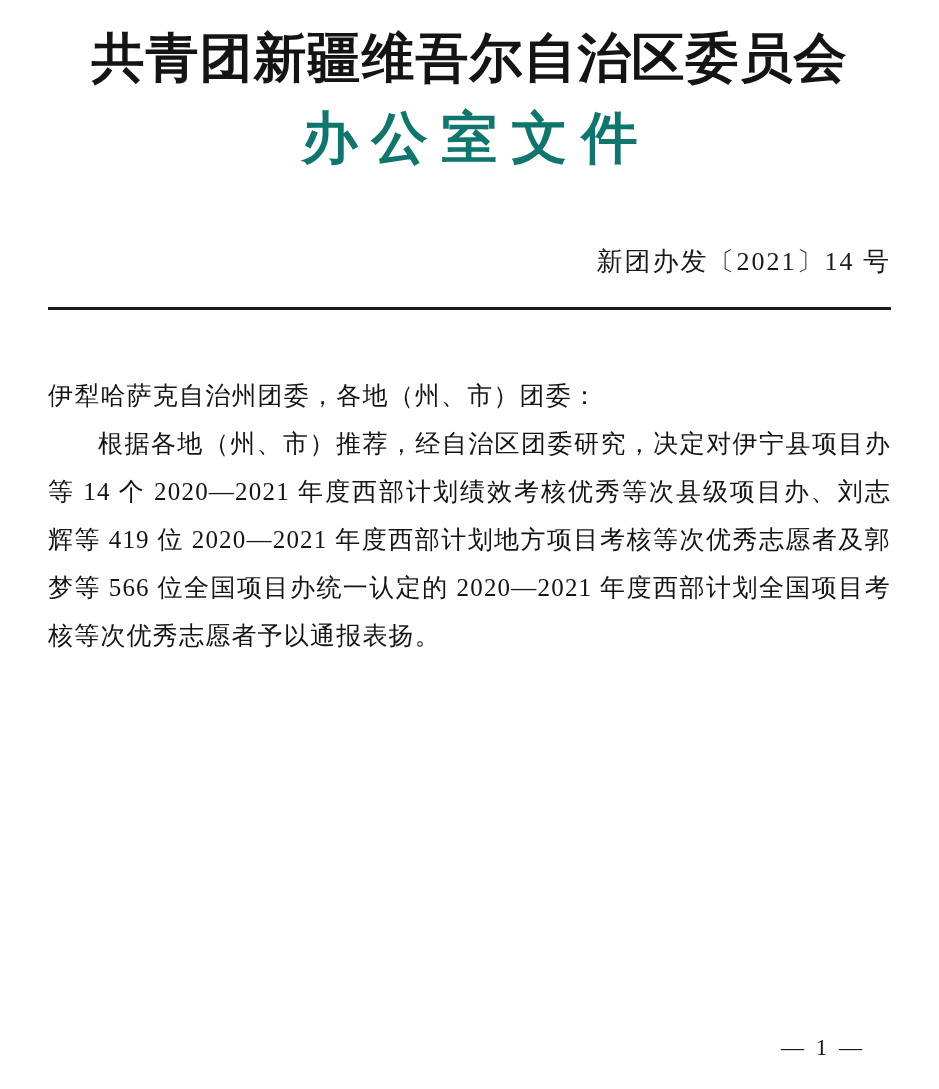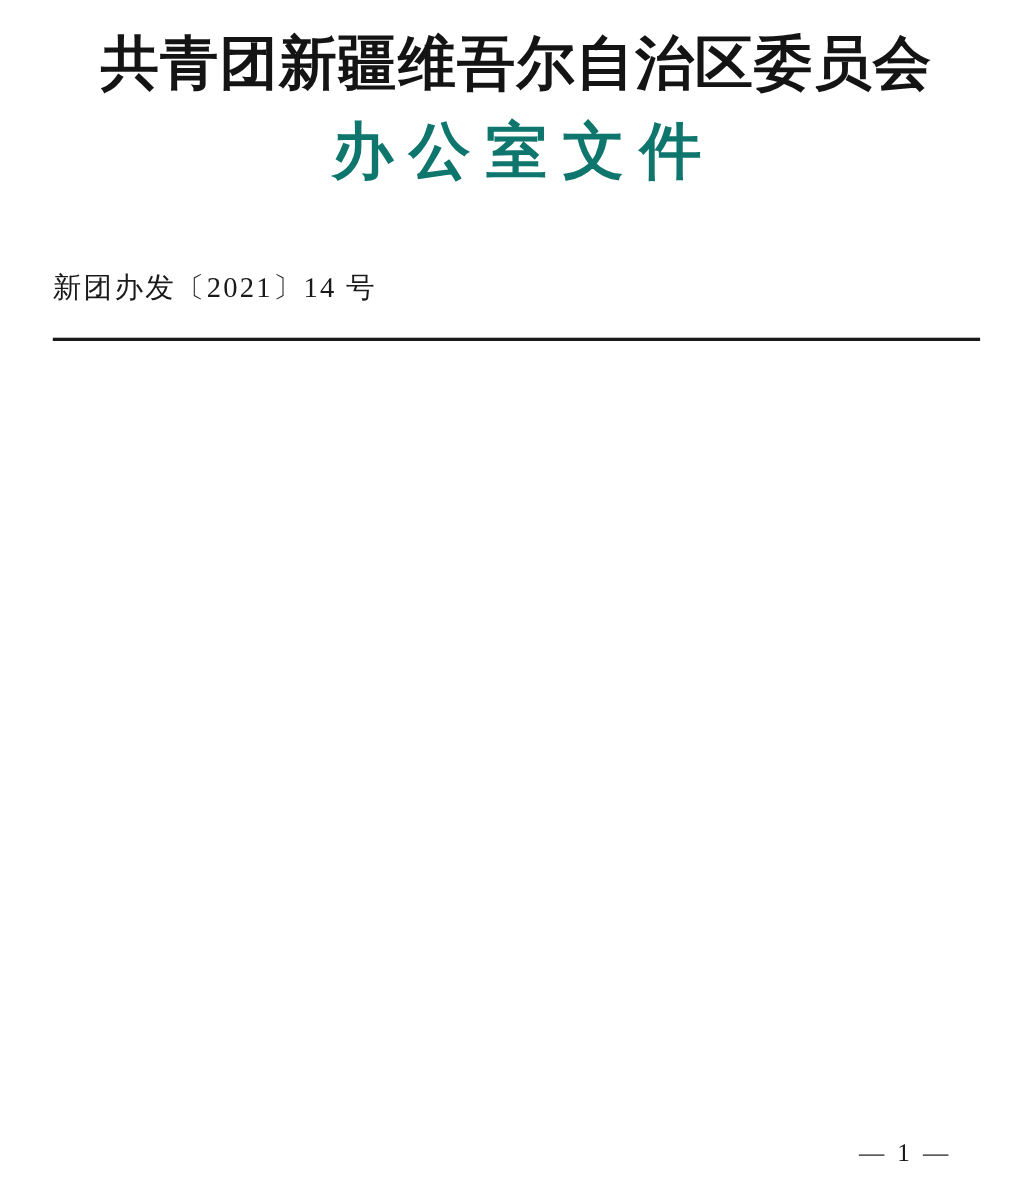--- a/index.html
+++ b/index.html
@@ -46,21 +46,21 @@
     line-height: 1.2;
     letter-spacing: 14px;
     padding-left: 14px;
     margin-top: 18px;
     color: #0f766e;
     white-space: nowrap;
   }
 
   
   .doc-number {
-    text-align: left;
+    text-align: right;
     font-size: 26px;
     letter-spacing: 2px;
     margin-top: 72px;
     color: #1a1a1a;
   }
 
   
   .rule {
     height: 3px;
     background: #1a1a1a;
@@ -121,16 +121,20 @@
     <div class="masthead-line2">办公室文件</div>
   </div>
 
   <div class="doc-number">新团办发〔2021〕14 号</div>
 
   <div class="rule"></div>
 
   <div class="doc-title">
   </div>
 
+  <div class="body-text">
+    <p>伊犁哈萨克自治州团委，各地（州、市）团委：</p>
+    <p class="indent">根据各地（州、市）推荐，经自治区团委研究，决定对伊宁县项目办等 14 个 2020—2021 年度西部计划绩效考核优秀等次县级项目办、刘志辉等 419 位 2020—2021 年度西部计划地方项目考核等次优秀志愿者及郭梦等 566 位全国项目办统一认定的 2020—2021 年度西部计划全国项目考核等次优秀志愿者予以通报表扬。</p>
+  </div>
 
   <div class="page-number">— 1 —</div>
 
 </div>
 
 </body></html>

